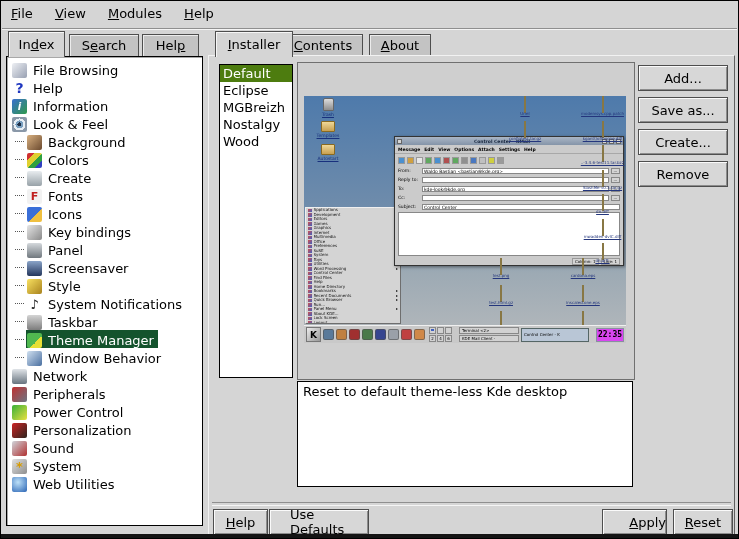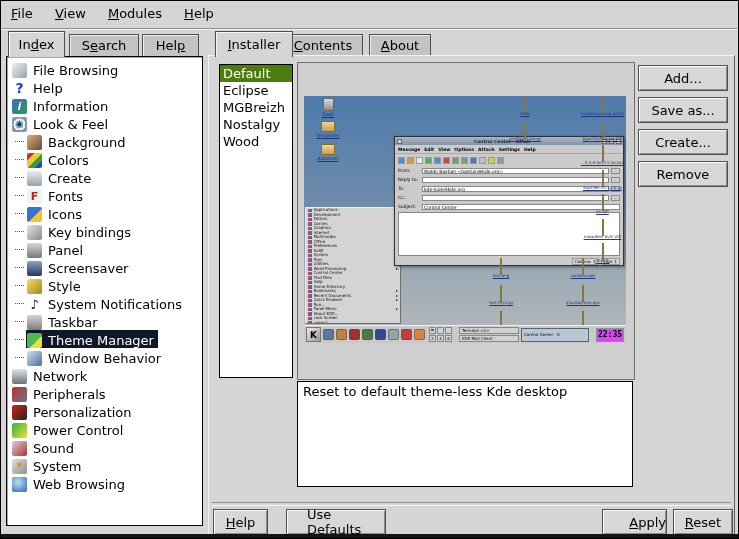--- a/index.html
+++ b/index.html
@@ -17,21 +17,21 @@
   .tab.active{background:#d5d5d5;height:26px;top:30px;padding-top:5px;box-shadow:inset 1px 1px 0 #f6f6f6;z-index:3;}
 
   
   #tree-box{position:absolute;left:5px;top:55px;width:197px;height:470px;background:#fff;border:1px solid #000;
     box-shadow:inset 1px 1px 0 #a8a8a8;overflow:hidden;padding-top:3px;box-sizing:border-box;}
   .tree-row{height:18px;display:flex;align-items:center;padding-left:4px;white-space:nowrap;}
   .tree-row .tree-line{display:none;}
   .tree-row.child{padding-left:8px;}
   .tree-row.child .tree-line{display:inline-block;width:9px;border-top:1px dotted #555;margin-right:2px;flex:none;}
   .row-main{display:inline-flex;align-items:flex-end;padding:0 4px 0 1px;height:18px;}
-  .tree-row.selected .row-main{background:#0f172a;color:#fff;}
+  .tree-row.selected .row-main{background:#14532d;color:#fff;}
   .ti{width:15px;height:15px;margin-right:6px;flex:none;border-radius:2px;display:inline-flex;align-items:center;justify-content:center;
     font-weight:bold;font-size:10px;line-height:15px;}
   .ic-drive{background:linear-gradient(135deg,#eef0f4,#98a0b2);}
   .ic-question{background:none;color:#2038c0;font-size:14px;}
   .ic-info{background:linear-gradient(135deg,#3a6fd0,#2f9a4a);color:#fff;font-style:italic;}
   .ic-eye{background:radial-gradient(circle at 50% 50%,#203048 0 2px,#7aa0c0 2px 4px,#e8eef4 4px 6px,#8a98a8 6px);}
   .ic-picture{background:linear-gradient(135deg,#d8b080,#6b4a2f);}
   .ic-palette{background:linear-gradient(135deg,#d03030 0 25%,#e0d030 25% 50%,#30a040 50% 75%,#3040c0 75%);}
   .ic-desktop{background:linear-gradient(#e8ecef,#98a2a8);}
   .ic-fonts{background:#f2f2f2;color:#c02020;font-size:11px;}
@@ -297,54 +297,54 @@
 
         <span class="row-main">
           <span class="ti ic-peripherals"></span>
           <span>Peripherals</span>
         </span>
       </div>
 
       <div class="tree-row">
 
         <span class="row-main">
+          <span class="ti ic-power"></span>
+          <span>Power Control</span>
+        </span>
+      </div>
+
+      <div class="tree-row">
+
+        <span class="row-main">
           <span class="ti ic-person"></span>
           <span>Personalization</span>
         </span>
       </div>
 
       <div class="tree-row">
 
         <span class="row-main">
-          <span class="ti ic-power"></span>
-          <span>Power Control</span>
-        </span>
-      </div>
-
-      <div class="tree-row">
-
-        <span class="row-main">
           <span class="ti ic-sound"></span>
           <span>Sound</span>
         </span>
       </div>
 
       <div class="tree-row">
 
         <span class="row-main">
           <span class="ti ic-gear">*</span>
           <span>System</span>
         </span>
       </div>
 
       <div class="tree-row">
 
         <span class="row-main">
           <span class="ti ic-globe"></span>
-          <span>Web Browsing</span>
+          <span>Web Utilities</span>
         </span>
       </div>
 
   </div>
 
   <div>
     <span class="tab active" style="left:214px;width:78px;"><span></span><span class="key">I</span><span>nstaller</span></span>
     <span class="tab" style="left:282px;width:80px;"><span></span><span class="key">C</span><span>ontents</span></span>
     <span class="tab" style="left:368px;width:62px;"><span></span><span class="key">A</span><span>bout</span></span>
   </div>
@@ -781,21 +781,21 @@
 
     <div id="desc-box">
       <span>Reset to default theme-less Kde desktop</span>
     </div>
 
     <div id="hsep"></div>
 
     <div class="btn" style="left:4px;top:453px;width:55px;height:26px;">
         <span><span class="key">H</span><span>elp</span></span>
       </div>
-    <div class="btn" style="left:77px;top:453px;width:100px;height:26px;padding-left:20px;">
+    <div class="btn" style="left:60px;top:453px;width:100px;height:26px;padding-left:20px;">
         <span><span>Use </span><span class="key">D</span><span>efaults</span></span>
       </div>
     <div class="btn" style="left:393px;top:453px;width:65px;height:26px;justify-content:flex-end;">
         <span><span class="key">A</span><span>pply</span></span>
       </div>
     <div class="btn" style="left:464px;top:453px;width:60px;height:26px;">
         <span><span class="key">R</span><span>eset</span></span>
       </div>
 
   </div>

